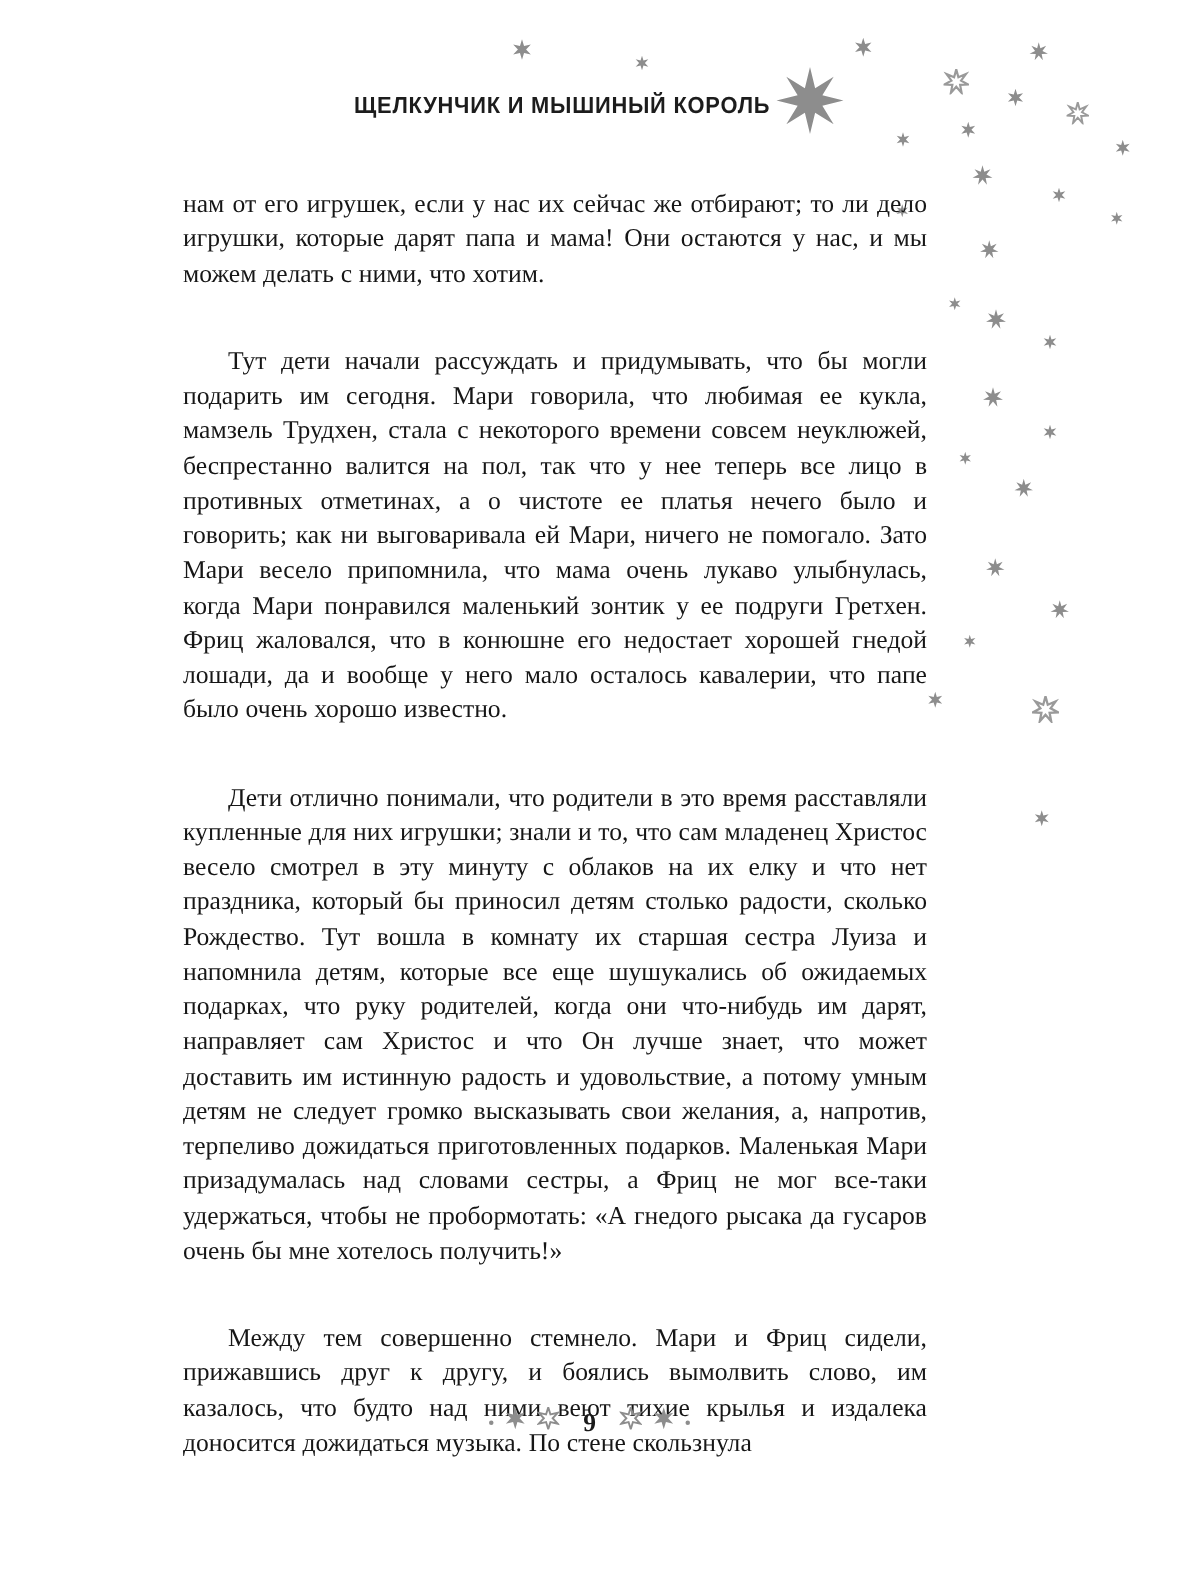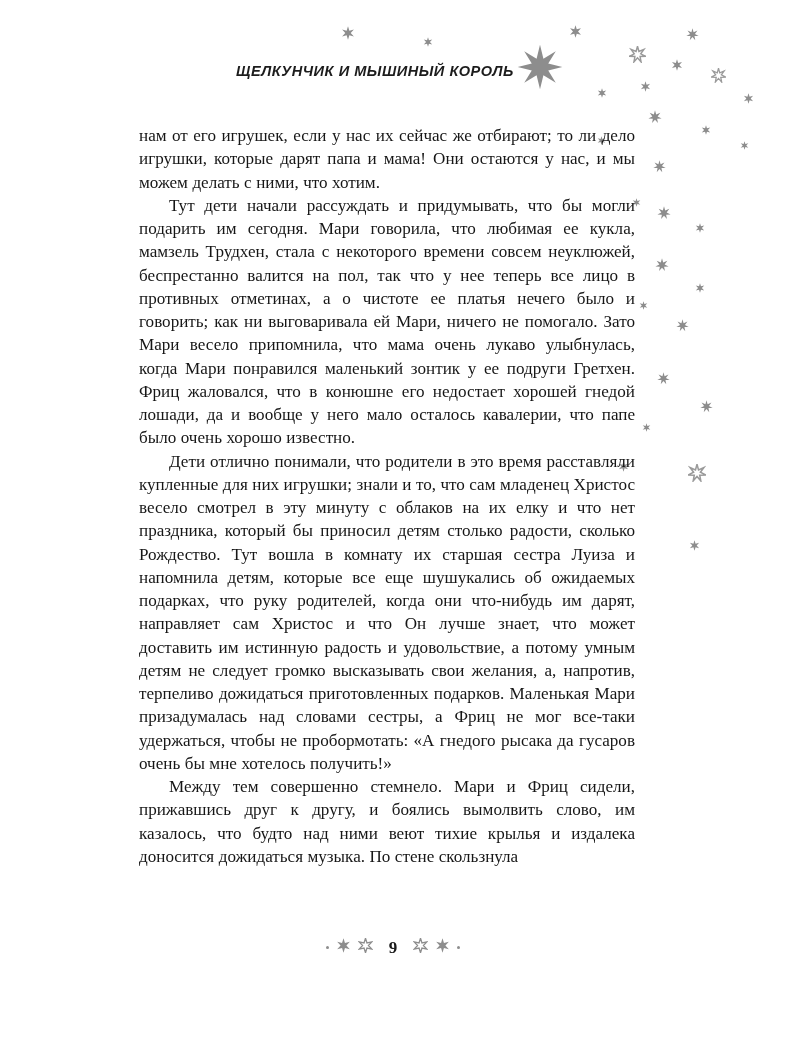--- a/index.html
+++ b/index.html
@@ -36,21 +36,20 @@
   .star svg { display: block; }
 
   
   .running-head {
     position: absolute;
     left: 0;
     top: 56px;
     width: 786px;
     height: 40px;
     z-index: 3;
-    font-style: italic;
   }
   .running-head-inner {
     position: relative;
     width: 100%;
     height: 100%;
   }
   .head-title {
     position: absolute;
     left: 236px;
     top: 6px;
@@ -65,37 +64,38 @@
   }
   .head-star {
     position: absolute;
     left: 517px;
     top: -12px;
   }
 
   
   .textblock {
     position: absolute;
-    left: 139px;
+    left: 122px;
     top: 124px;
     width: 496px;
     z-index: 2;
   }
   .textblock p {
     margin: 0;
     font-size: 17.1px;
     line-height: 23.25px;
     text-align: justify;
     text-justify: inter-word;
     color: #161616;
     hyphens: manual;
     word-spacing: 0.2px;
   }
   .textblock p.indent {
     text-indent: 30px;
+    margin-top: 35px;
   }
 
   
   .folio {
     position: absolute;
     left: 0;
     top: 938px;
     width: 786px;
     z-index: 3;
     display: flex;

